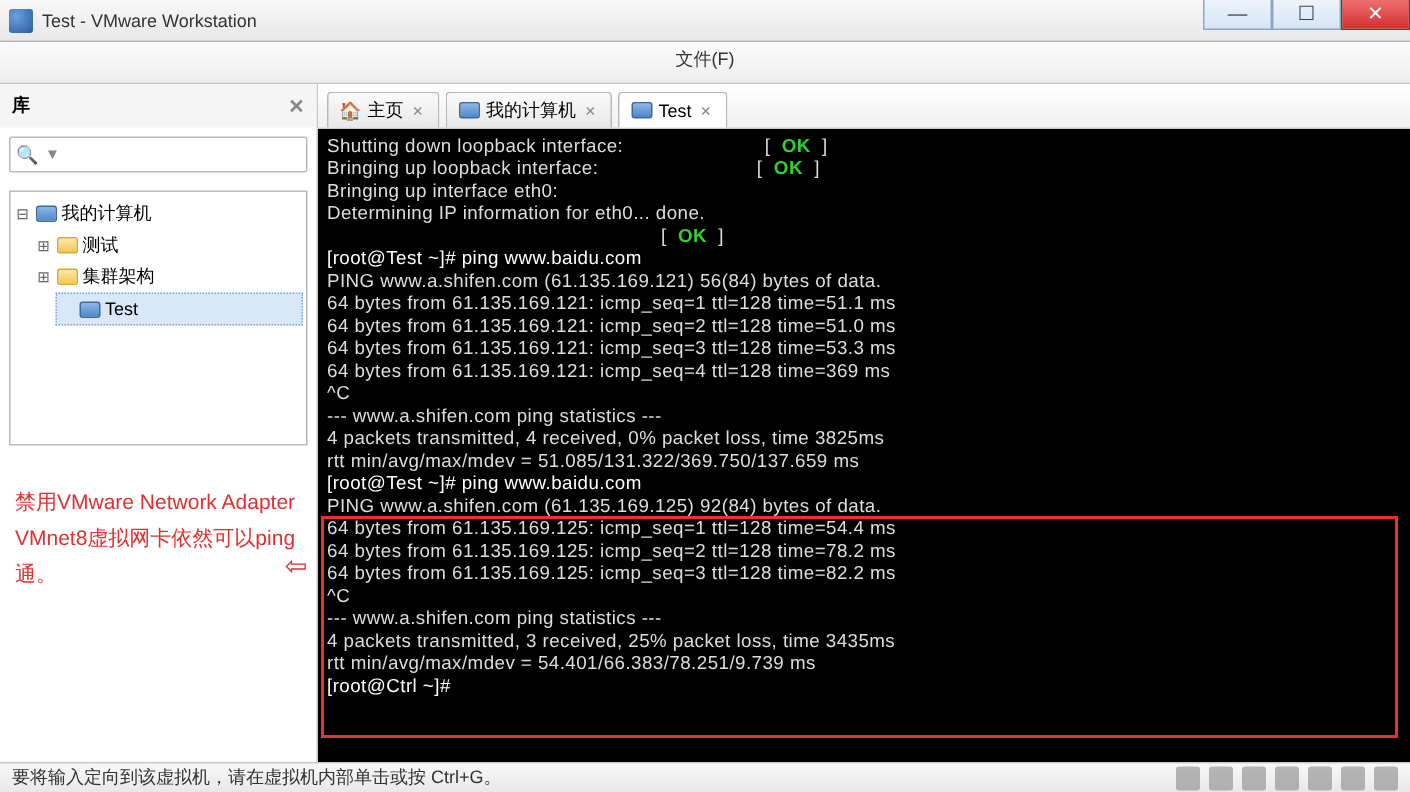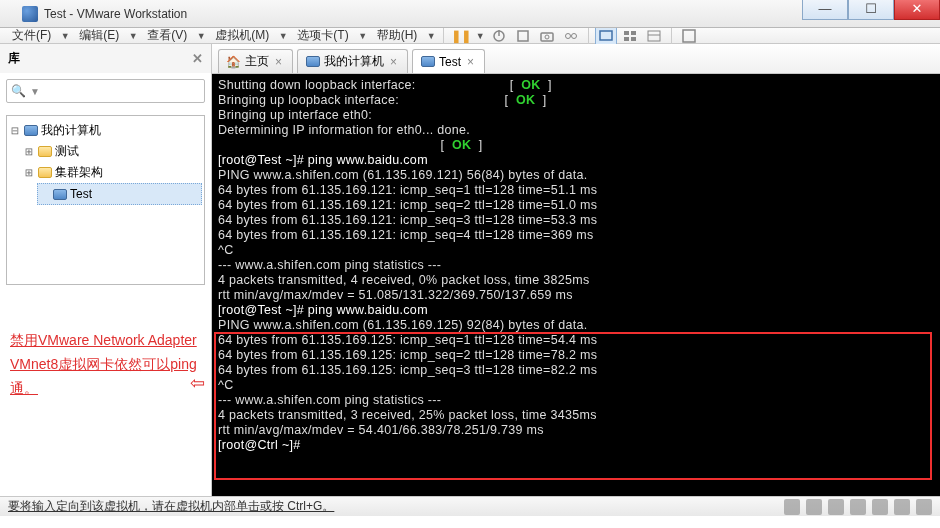--- a/index.html
+++ b/index.html
@@ -1,25 +1,25 @@
 <!DOCTYPE html>
 <html><head>
 <meta charset="utf-8">
 <style>
 * { margin: 0; padding: 0; box-sizing: border-box; font-family: "Microsoft YaHei", "Segoe UI", Tahoma, sans-serif; }
 body { width: 940px; height: 528px; background: #fff; font-size: 12px; overflow: hidden; }
 
-.titlebar { height: 28px; background: linear-gradient(#f8f8f8,#e8e8e8); border-bottom: 1px solid #b8b8b8; display: flex; align-items: center; padding: 0 22px; position: relative; }
+.titlebar { height: 28px; background: linear-gradient(#f8f8f8,#e8e8e8); border-bottom: 1px solid #b8b8b8; display: flex; align-items: center; padding: 0 6px; position: relative; }
 .titlebar .vm-icon { width: 16px; height: 16px; background: radial-gradient(circle at 30% 30%, #6aa0e0, #2a5a9a); border-radius: 2px; margin-right: 6px; }
 .titlebar .title { flex: 1; color: #333; }
 .winbtns { display: flex; position: absolute; right: 0; top: 0; }
 .winbtn { width: 46px; height: 20px; text-align: center; font-size: 13px; line-height: 18px; border: 1px solid #8aa8c8; border-top: none; color: #444; background: linear-gradient(#eef4fb,#d5e4f4); cursor: pointer; }
 .winbtn.close { background: linear-gradient(#f07070,#d23030); color: #fff; border-color: #b02020; }
 
-.menubar { height: 16px; background: linear-gradient(#fbfbfb,#eee); border-bottom: 1px solid #c8c8c8; display: flex; align-items: center; padding: 0 6px; gap: 2px; }
+.menubar { height: 28px; background: linear-gradient(#fbfbfb,#eee); border-bottom: 1px solid #c8c8c8; display: flex; align-items: center; padding: 0 6px; gap: 2px; flex-direction: column; }
 .menuitem { padding: 3px 6px; cursor: pointer; color: #333; }
 .sep { width: 1px; height: 20px; background: #ccc; margin: 0 4px; }
 .tool { width: 22px; height: 22px; display: inline-flex; align-items: center; justify-content: center; border-radius: 2px; cursor: pointer; }
 .tool.active { background: #d8e8f8; border: 1px solid #8ab0d8; }
 .tool.pause { color: #e8a030; font-weight: bold; }
 .tool.drop { font-size: 9px; color: #555; width: 12px; }
 
 .tool svg { display: block; }
 
 .body { display: flex; height: 452px; }
@@ -34,36 +34,36 @@
 .tree { margin: 6px; border: 1px solid #bbb; padding: 4px 2px; height: 170px; overflow: auto; }
 .tnode { display: flex; align-items: center; padding: 2px 0; cursor: pointer; }
 .tnode .exp { width: 12px; text-align: center; color: #666; font-size: 10px; }
 .tnode .ic { width: 16px; height: 16px; margin: 0 2px; display: inline-flex; align-items: center; justify-content: center; }
 .folder-ic { background: linear-gradient(#ffe9a8,#f5c558); border: 1px solid #d8a830; border-radius: 2px; width: 14px; height: 11px; }
 .mon-ic { background: linear-gradient(#8ab8e8,#5088c8); border: 1px solid #406898; border-radius: 2px; width: 14px; height: 11px; }
 .ind1 { margin-left: 14px; }
 .ind2 { margin-left: 28px; }
 .sel { background: #d8e8f8; border: 1px dotted #7aa8d8; }
 
-.annotation { margin: 38px 10px 0 10px; color: #e03030; font-size: 14px; line-height: 1.7; position: relative; text-decoration: underline; }
+.annotation { margin: 20px 10px 0 10px; color: #e03030; font-size: 14px; line-height: 1.7; position: relative; }
 .annotation .arrow { position: absolute; right: -4px; bottom: 2px; font-size: 18px; color: #e03030; }
 
 .main { flex: 1; display: flex; flex-direction: column; }
 .tabs { height: 30px; background: linear-gradient(#fff,#f0f0f0); border-bottom: 1px solid #c8c8c8; display: flex; align-items: end; padding: 0 6px; gap: 4px; }
 .tab { height: 24px; padding: 0 8px; display: flex; align-items: center; gap: 4px; border: 1px solid #b8b8b8; border-bottom: none; border-radius: 3px 3px 0 0; background: linear-gradient(#fafafa,#e8e8e8); cursor: pointer; font-size: 12px; }
 .tab .close { color: #888; font-size: 12px; cursor: pointer; padding: 0 2px; }
 .tab.act { background: #fff; }
 .tab .hic { width: 14px; height: 14px; display:inline-flex; align-items:center; justify-content:center; }
 
 .terminal { flex: 1; background: #000; color: #ddd; font-family: "Consolas","Courier New",monospace; font-size: 12.5px; line-height: 14px; padding: 4px 6px; white-space: pre; overflow: hidden; position: relative; letter-spacing: 0.3px; }
 .terminal .ok { color: #30d030; font-weight: bold; }
 .terminal .prompt { color: #fff; }
 .terminal .redbox { position: absolute; border: 2px solid #f03030; left: 2px; right: 8px; height: 148px; top: 258px; pointer-events: none; }
 
-.status { height: 20px; background: linear-gradient(#f8f8f8,#e8e8e8); border-top: 1px solid #c8c8c8; display: flex; align-items: center; padding: 0 8px; font-size: 12px; color: #333; justify-content: space-between; text-decoration: underline; }
+.status { height: 20px; background: linear-gradient(#f8f8f8,#e8e8e8); border-top: 1px solid #c8c8c8; display: flex; align-items: center; padding: 0 8px; font-size: 12px; color: #333; justify-content: space-between; }
 .status .icons { display: flex; gap: 6px; }
 .status .sicon { width: 16px; height: 16px; background: #888; border-radius: 2px; opacity: 0.6; }
 </style>
 </head>
 <body>
 
 <div class="titlebar">
   <div class="vm-icon"></div>
   <div class="title">Test - VMware Workstation</div>
   <div class="winbtns">

